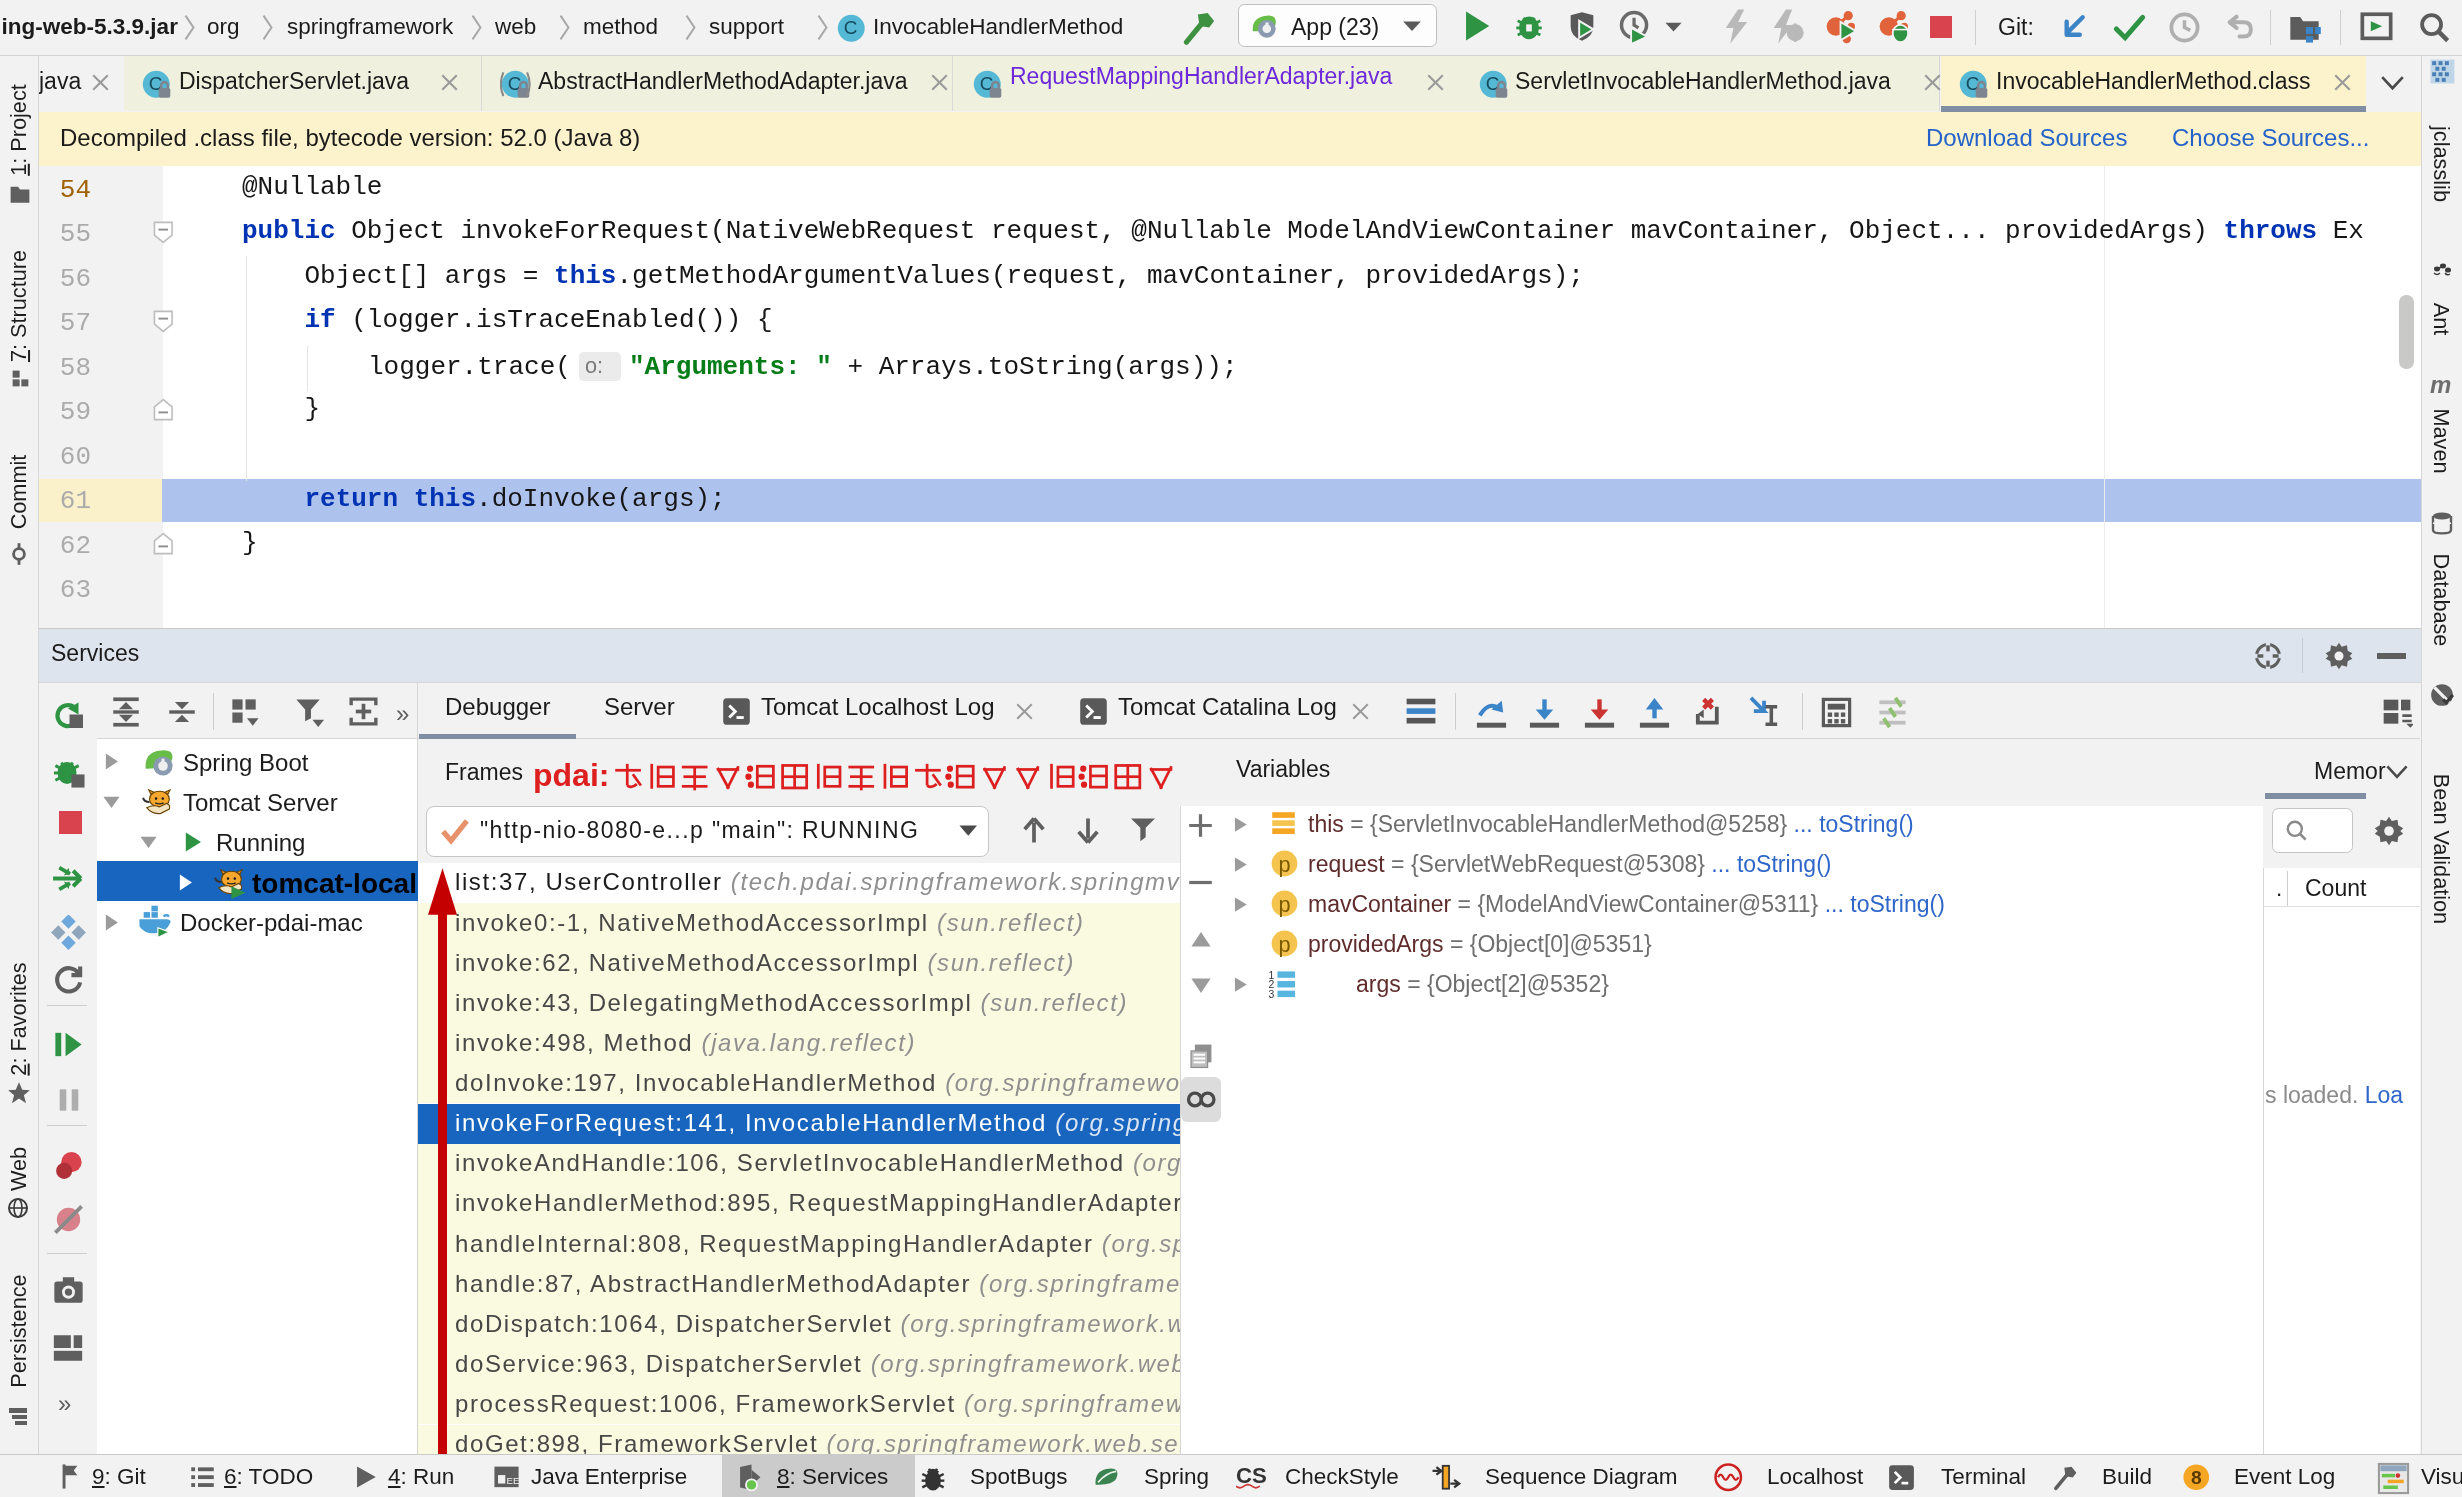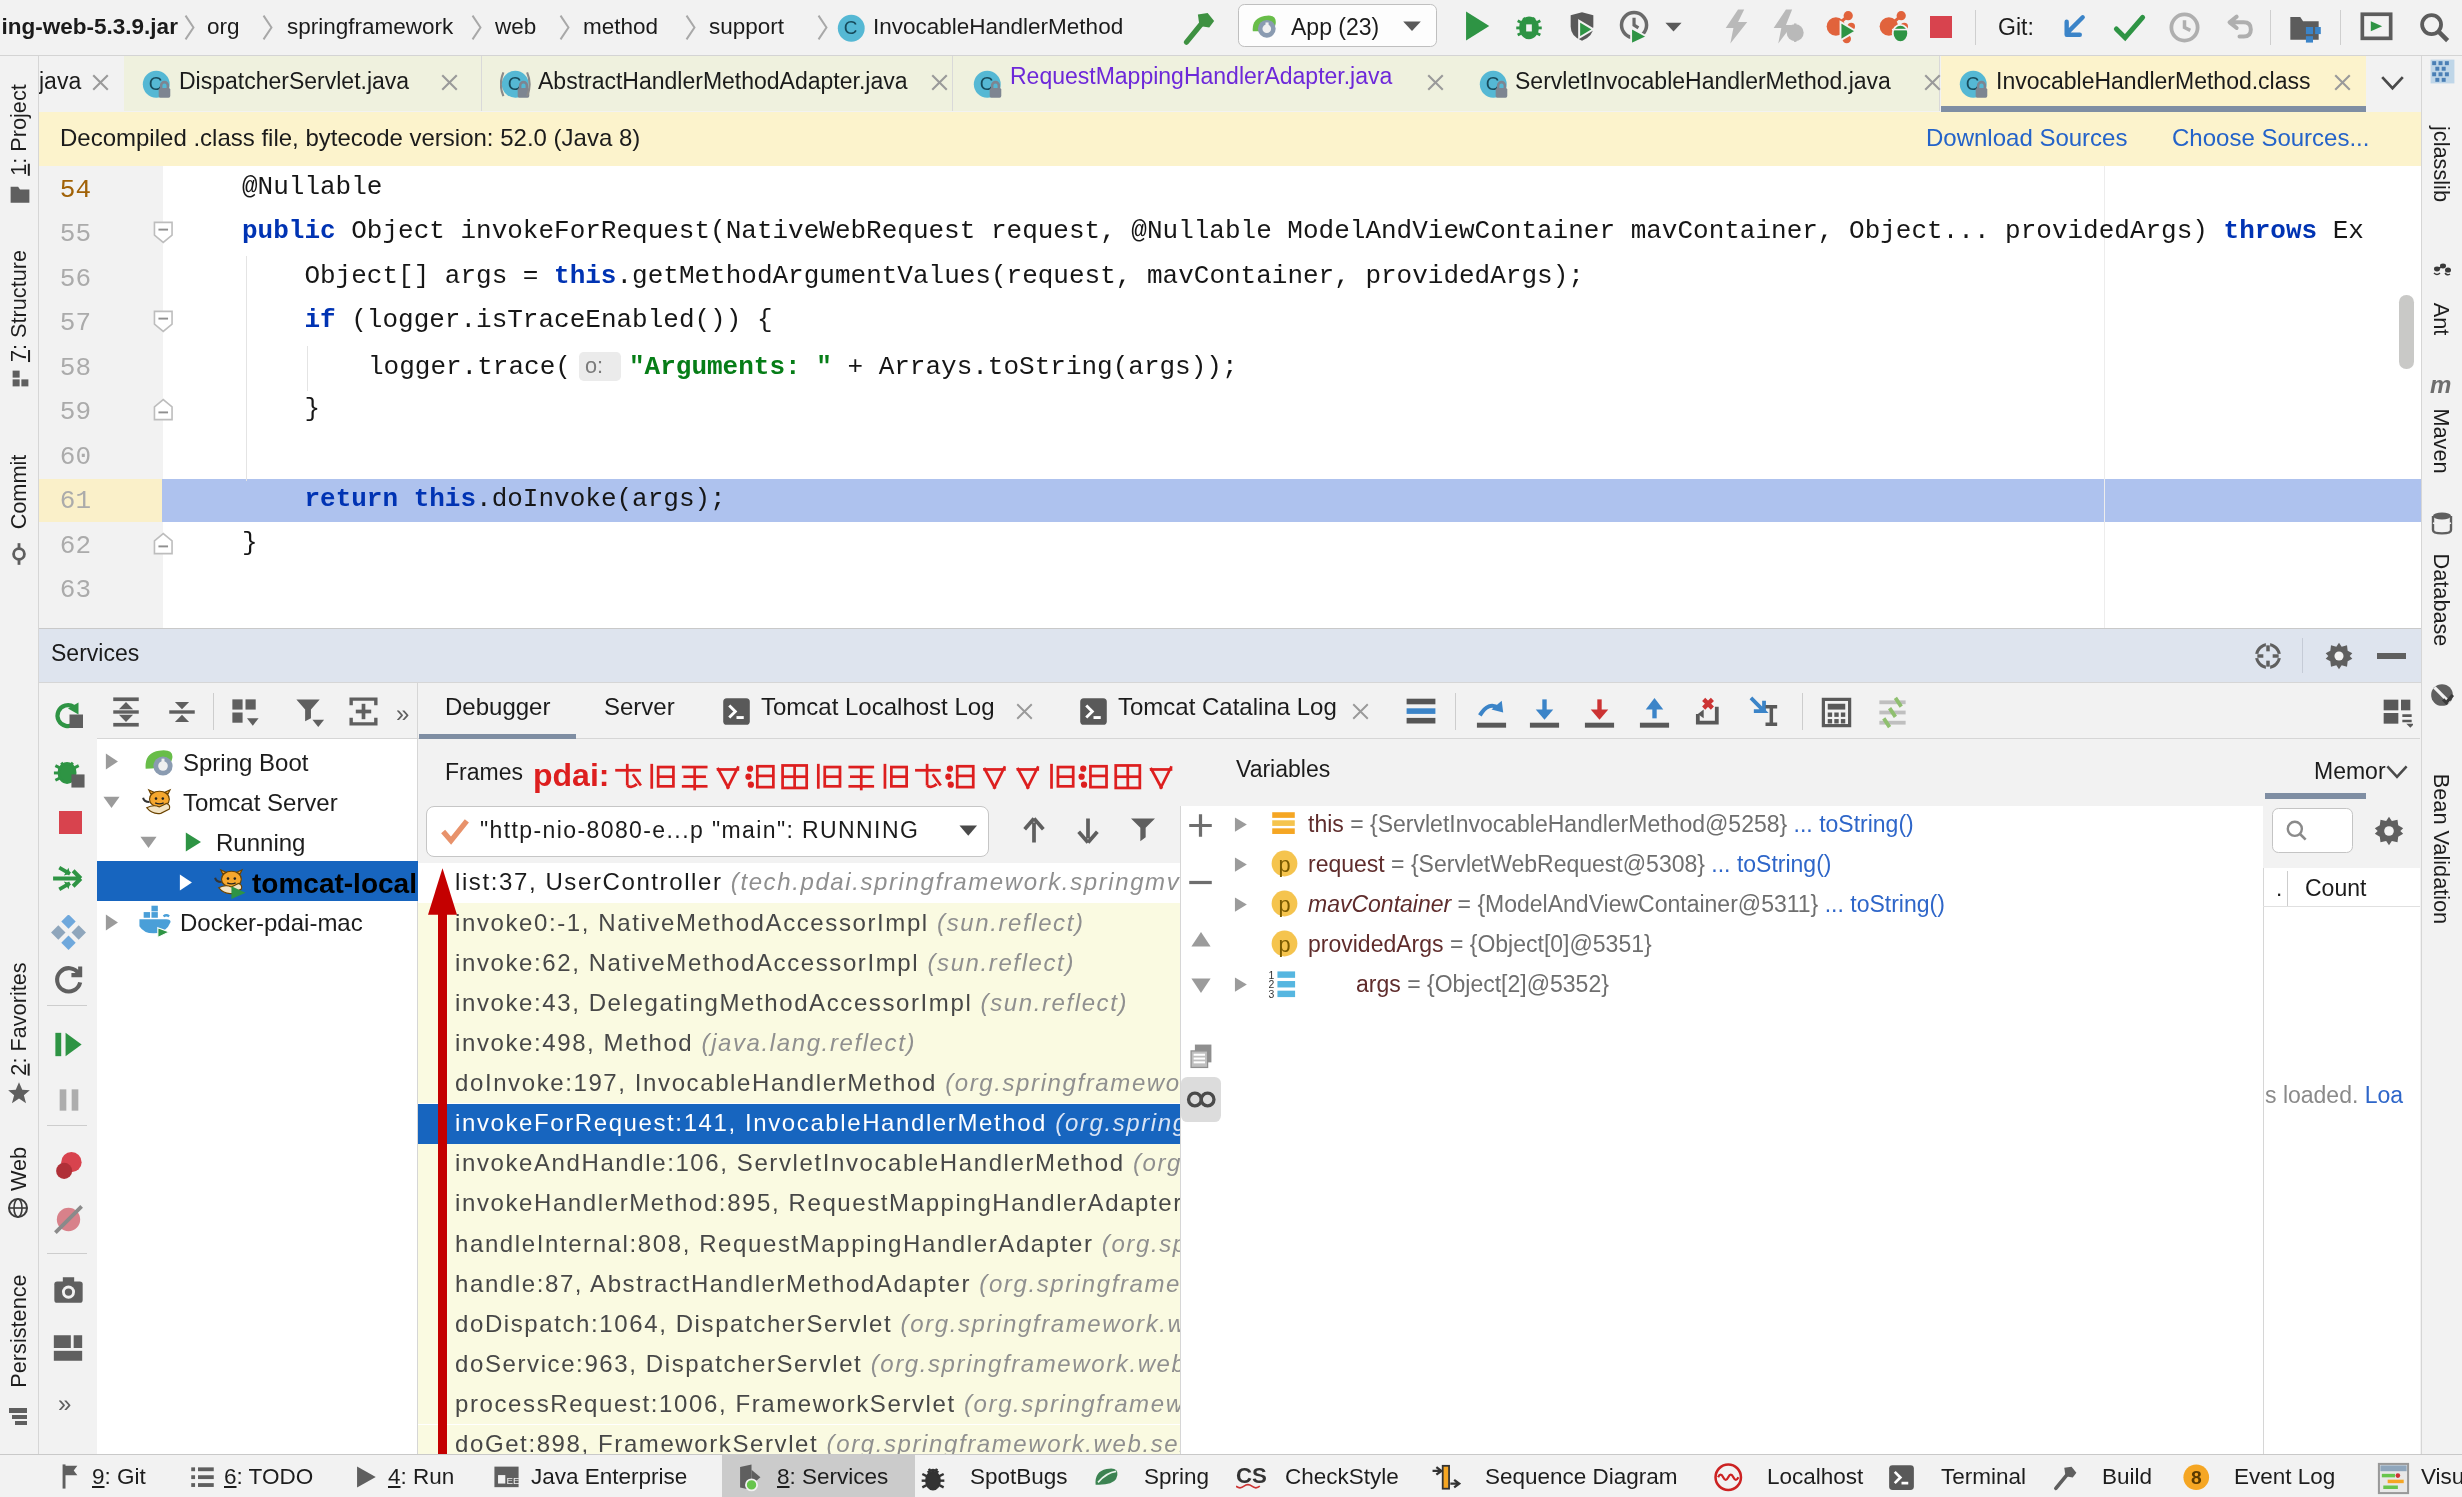--- a/index.html
+++ b/index.html
@@ -723,21 +723,21 @@
     <text x="18" y="28" font-size="27" font-family="Liberation Sans" fill="#7A5B00" text-anchor="middle">p</text>
   </svg>
 <div class="abs" style="left:1308px;top:851px;font-size:23px;white-space:nowrap;"><span style="color:#5F2C2C;">request</span><span style="color:#6E6E6E;"> = {ServletWebRequest@5308} </span><span style="color:#2E66C9;"> ... toString()</span></div>
 <svg class="abs" style="left:1231px;top:895px" width="19" height="19" viewBox="0 0 24 24">
     <path d="M5 3 L20 12 L5 21 z" fill="#9B9B9B"></path>
   </svg>
 <svg class="abs" style="left:1270px;top:889px" width="29" height="29" viewBox="0 0 36 36">
     <circle cx="18" cy="18" r="16" fill="#F5C44E"></circle>
     <text x="18" y="28" font-size="27" font-family="Liberation Sans" fill="#7A5B00" text-anchor="middle">p</text>
   </svg>
-<div class="abs" style="left:1308px;top:891px;font-size:23px;white-space:nowrap;"><span style="color:#5F2C2C;font-style:italic;">mavContainer</span><span style="color:#6E6E6E;"> = {ModelAndViewContainer@5311} </span><span style="color:#2E66C9;"> ... toString()</span></div>
+<div class="abs" style="left:1308px;top:891px;font-size:23px;white-space:nowrap;"><span style="color:#5F2C2C;">mavContainer</span><span style="color:#6E6E6E;"> = {ModelAndViewContainer@5311} </span><span style="color:#2E66C9;"> ... toString()</span></div>
 <svg class="abs" style="left:1270px;top:929px" width="29" height="29" viewBox="0 0 36 36">
     <circle cx="18" cy="18" r="16" fill="#F5C44E"></circle>
     <text x="18" y="28" font-size="27" font-family="Liberation Sans" fill="#7A5B00" text-anchor="middle">p</text>
   </svg>
 <div class="abs" style="left:1308px;top:931px;font-size:23px;white-space:nowrap;"><span style="color:#5F2C2C;">providedArgs</span><span style="color:#6E6E6E;"> = {Object[0]@5351}</span></div>
 <svg class="abs" style="left:1231px;top:975px" width="19" height="19" viewBox="0 0 24 24">
     <path d="M5 3 L20 12 L5 21 z" fill="#9B9B9B"></path>
   </svg>
 <svg class="abs" style="left:1267px;top:969px" width="30.5" height="30.5" viewBox="0 0 38 38">
     <g font-family="Liberation Sans" font-size="13" fill="#333">

